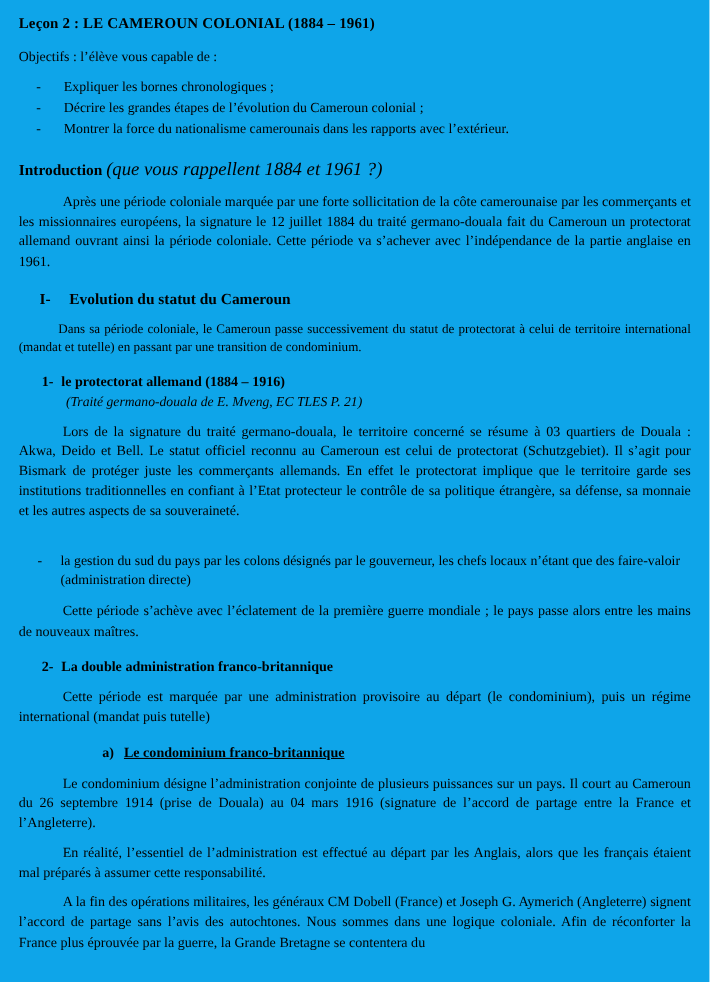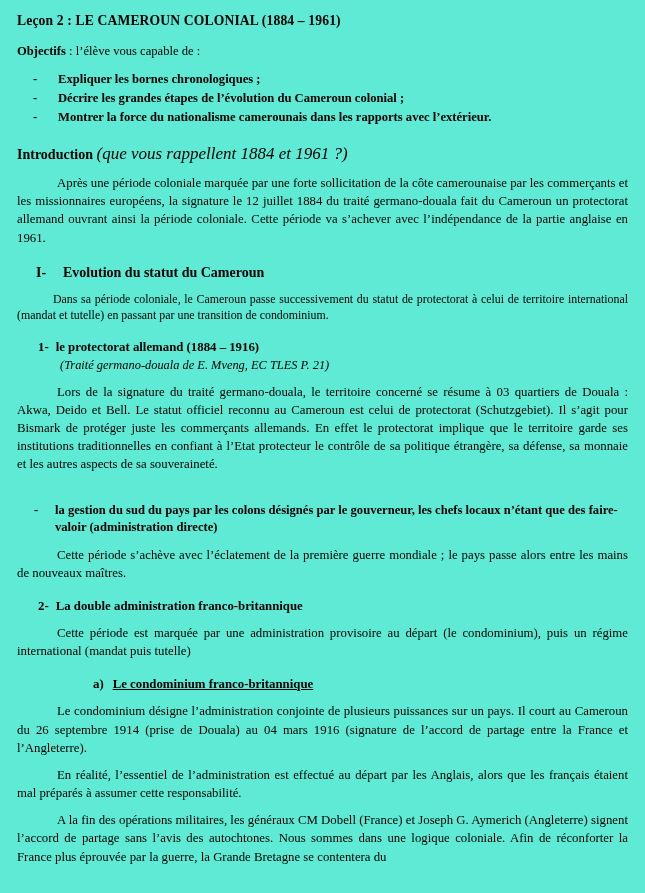--- a/index.html
+++ b/index.html
@@ -10,21 +10,21 @@
   }
   body {
     font-family: "Liberation Serif", "DejaVu Serif", serif;
     color: #000000;
     -webkit-font-smoothing: antialiased;
   }
   .page {
     position: relative;
     width: 645px;
     height: 893px;
-    background: #5eead4;
+    background: #0ea5e9;
     overflow: hidden;
     box-sizing: border-box;
     padding: 6px 17px 0 17px;
   }
 
   
   .doc-title {
     font-size: 13.6px;
     font-weight: bold;
     line-height: 1.35;
@@ -32,34 +32,33 @@
     letter-spacing: 0.15px;
   }
 
   
   .objectives-line {
     font-size: 12.6px;
     line-height: 1.35;
     margin: 13px 0 0 0;
   }
   .objectives-line .lead {
-    font-weight: bold;
+    font-weight: normal;
   }
   ul.dash-list {
     list-style: none;
     margin: 11px 0 0 0;
     padding: 0;
   }
   ul.dash-list > li {
     position: relative;
     font-size: 12.6px;
     line-height: 1.42;
     padding-left: 41px;
     margin: 0 0 1px 0;
-    font-weight: bold;
   }
   ul.dash-list > li::before {
     content: "-";
     position: absolute;
     left: 16px;
     top: 0;
   }
   ul.dash-list.tight > li {
     padding-left: 38px;
     margin-top: 28px;

